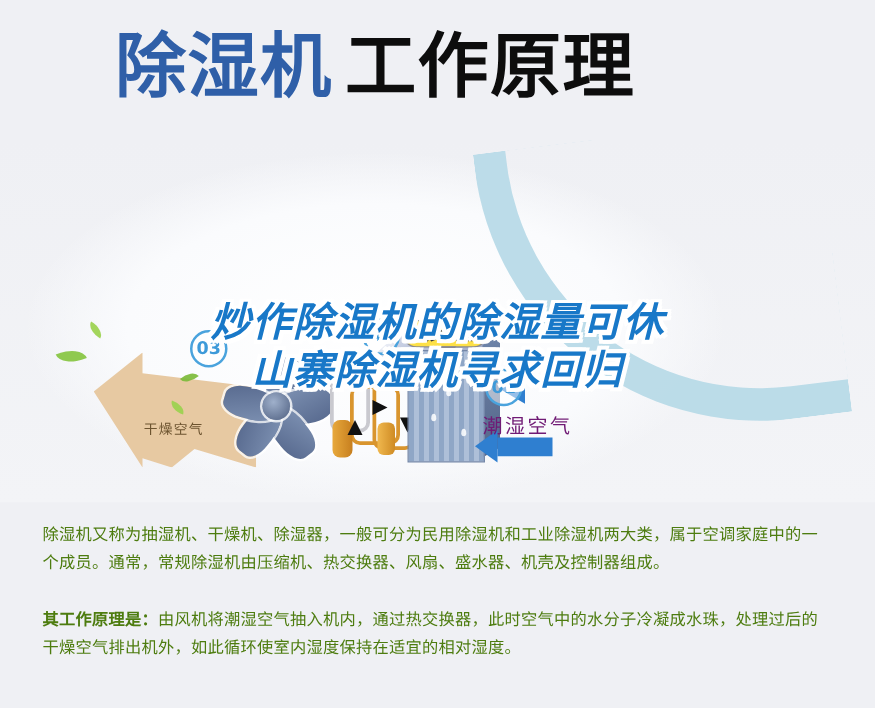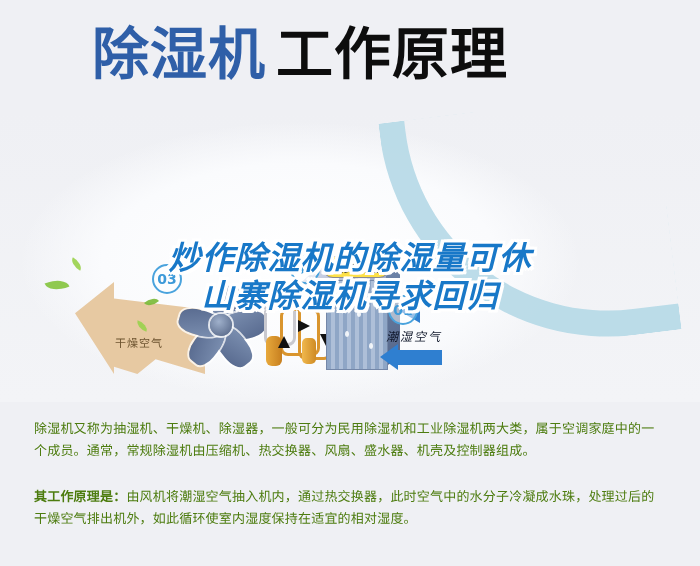--- a/index.html
+++ b/index.html
@@ -179,23 +179,22 @@
     border-left:6px solid transparent;border-right:6px solid transparent;
     border-top:9px solid #8a8a93;
   }
   .callout-tail2{
     position:absolute;left:352px;top:170px;width:0;height:0;
     border-left:5px solid transparent;border-right:5px solid transparent;border-top:7px solid #fdfdfd;
   }
 
   .moist-label{
     position:absolute;left:386px;top:215px;
-    font-size:12px;color:#0f172a;letter-spacing:2px;
+    font-size:16px;color:#701a75;letter-spacing:2px;
     font-family:"DejaVu Sans",sans-serif;
-    font-style:italic;
   }
 
   
   .overlay{
     position:absolute;left:0;top:240px;width:700px;
     text-align:center;
     pointer-events:none;
     z-index:40;
   }
   .overlay-line{

